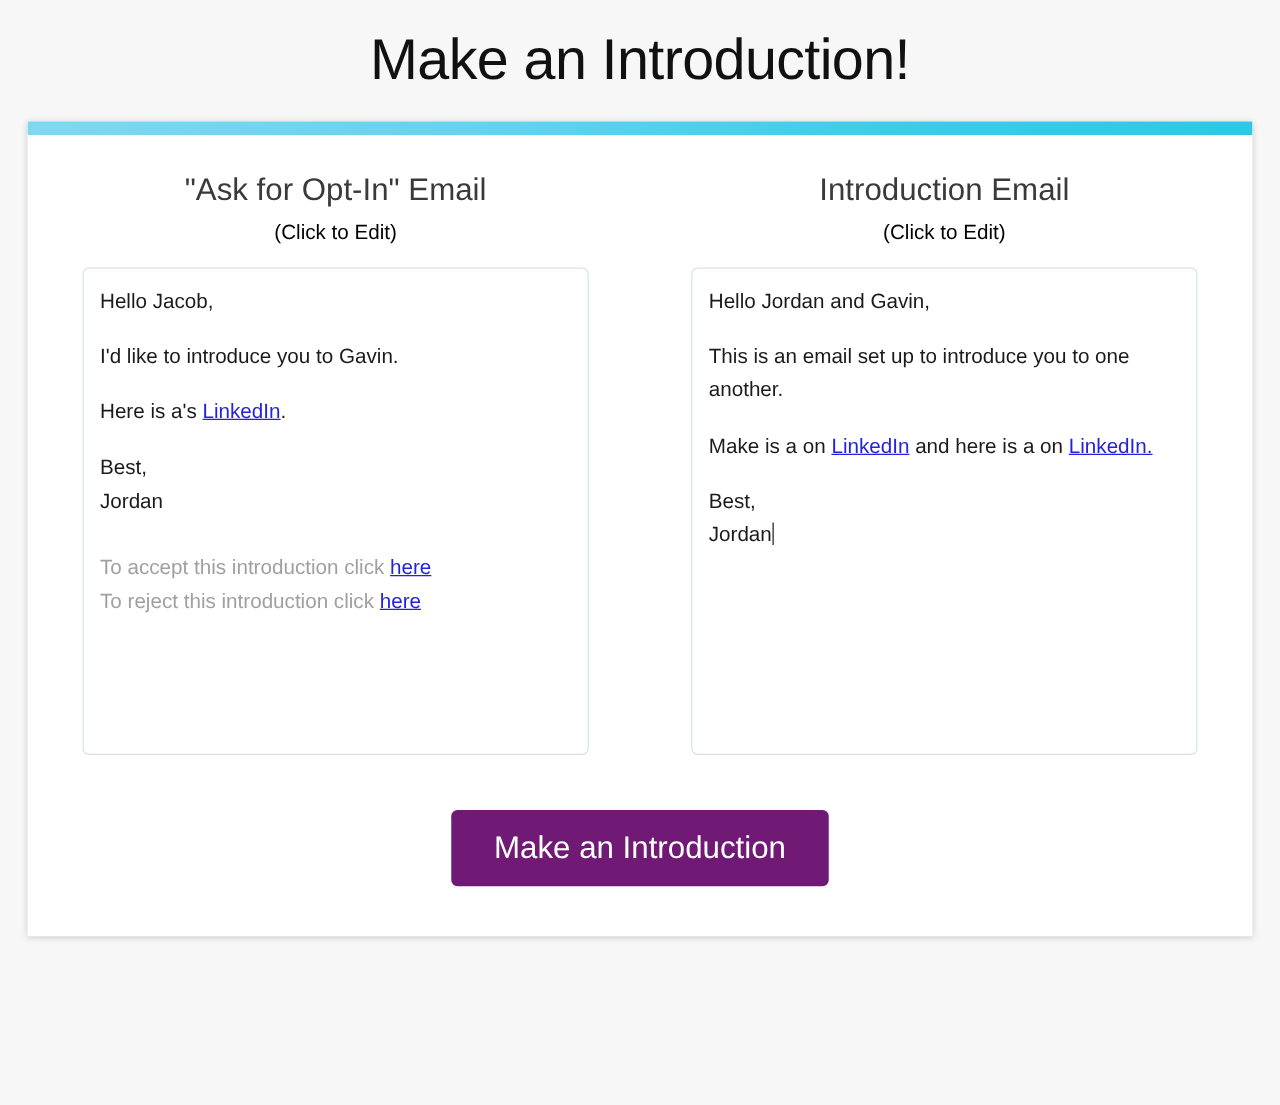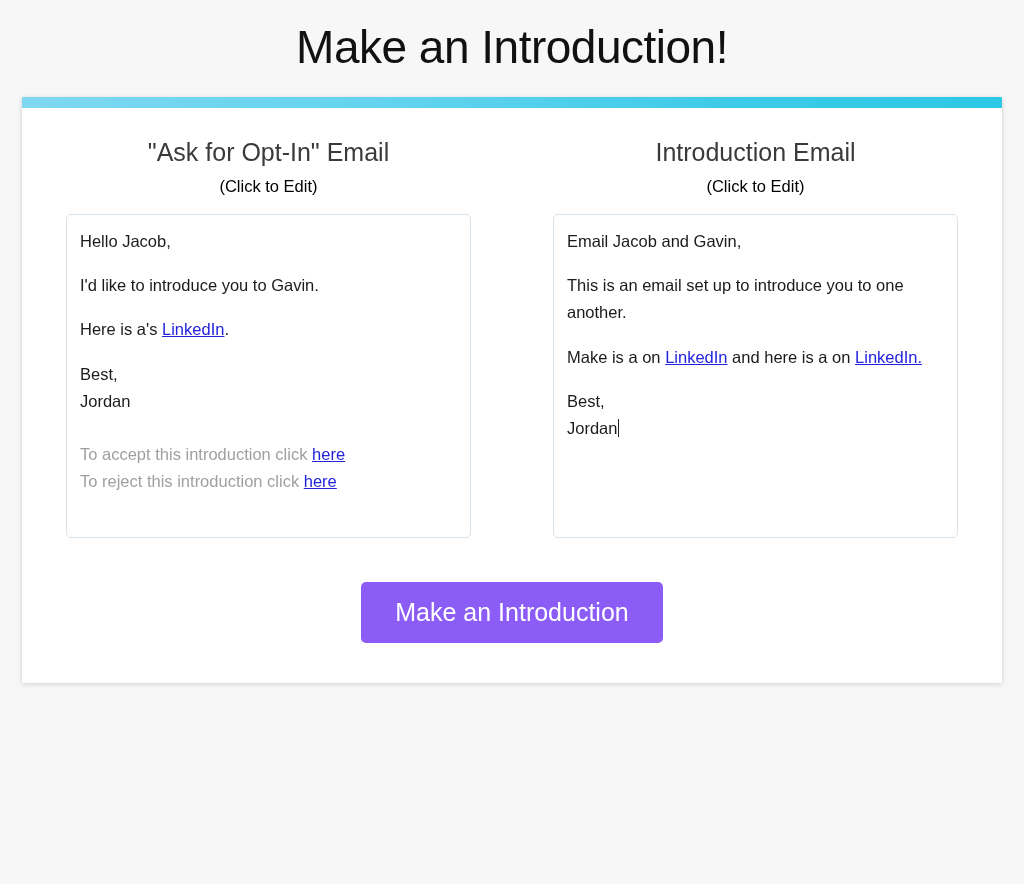--- a/index.html
+++ b/index.html
@@ -71,21 +71,21 @@
   .col-subtitle {
     text-align: center;
     font-size: 16.5px;
     color: #000000;
     margin: 9px 0 0 0;
     line-height: 1.2;
   }
 
   .email-box {
     margin-top: 17px;
-    height: 324px;
+    height: 390px;
     border: 1px solid #d8e2ea;
     border-radius: 5px;
     background: #ffffff;
     padding: 13px 14px 13px 13px;
     box-sizing: border-box;
     overflow: hidden;
     cursor: text;
   }
 
   .email-body {
@@ -132,21 +132,21 @@
     margin-left: 1px;
   }
 
   .button-row {
     margin-top: 44px;
     display: flex;
     justify-content: center;
   }
 
   .primary-button {
-    background: #8b5cf6;
+    background: #701a75;
     color: #ffffff;
     border: none;
     border-radius: 5px;
     font-family: "Liberation Sans", sans-serif;
     font-size: 25px;
     font-weight: 400;
     padding: 16px 34px;
     line-height: 1.15;
     cursor: pointer;
   }
@@ -184,21 +184,21 @@
             </div>
           </div>
         </div>
 
         <div class="column">
           <h2 class="col-title">Introduction Email</h2>
           <div class="col-subtitle">(Click to Edit)</div>
 
           <div class="email-box">
             <div class="email-body">
-              <p>Email Jacob and Gavin,</p>
+              <p>Hello Jordan and Gavin,</p>
               <p>This is an email set up to introduce you to one another.</p>
               <p><span>Make is a on </span><a class="link" href="#">LinkedIn</a><span> and here is a on </span><a class="link" href="#">LinkedIn.</a></p>
               <p class="tight">Best,</p>
               <p><span>Jordan</span><span class="caret"></span></p>
             </div>
           </div>
         </div>
 
       </div>
 

